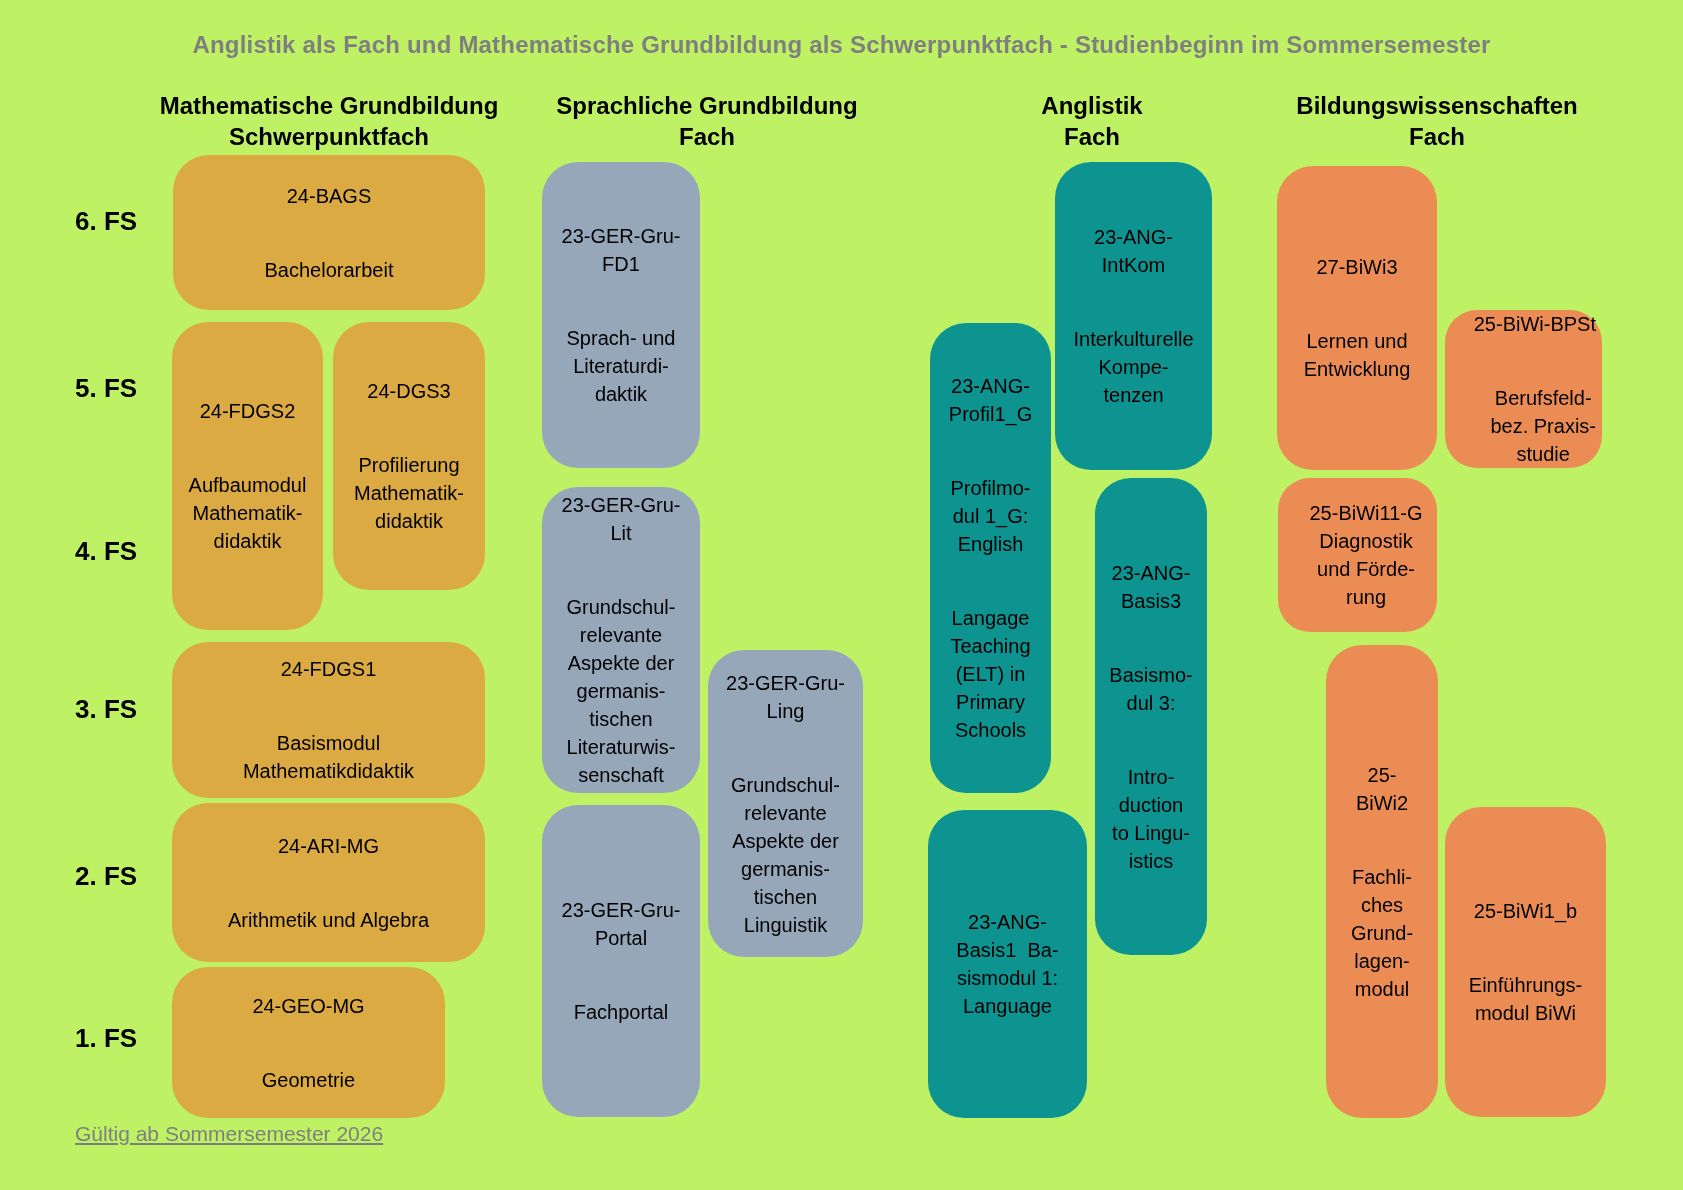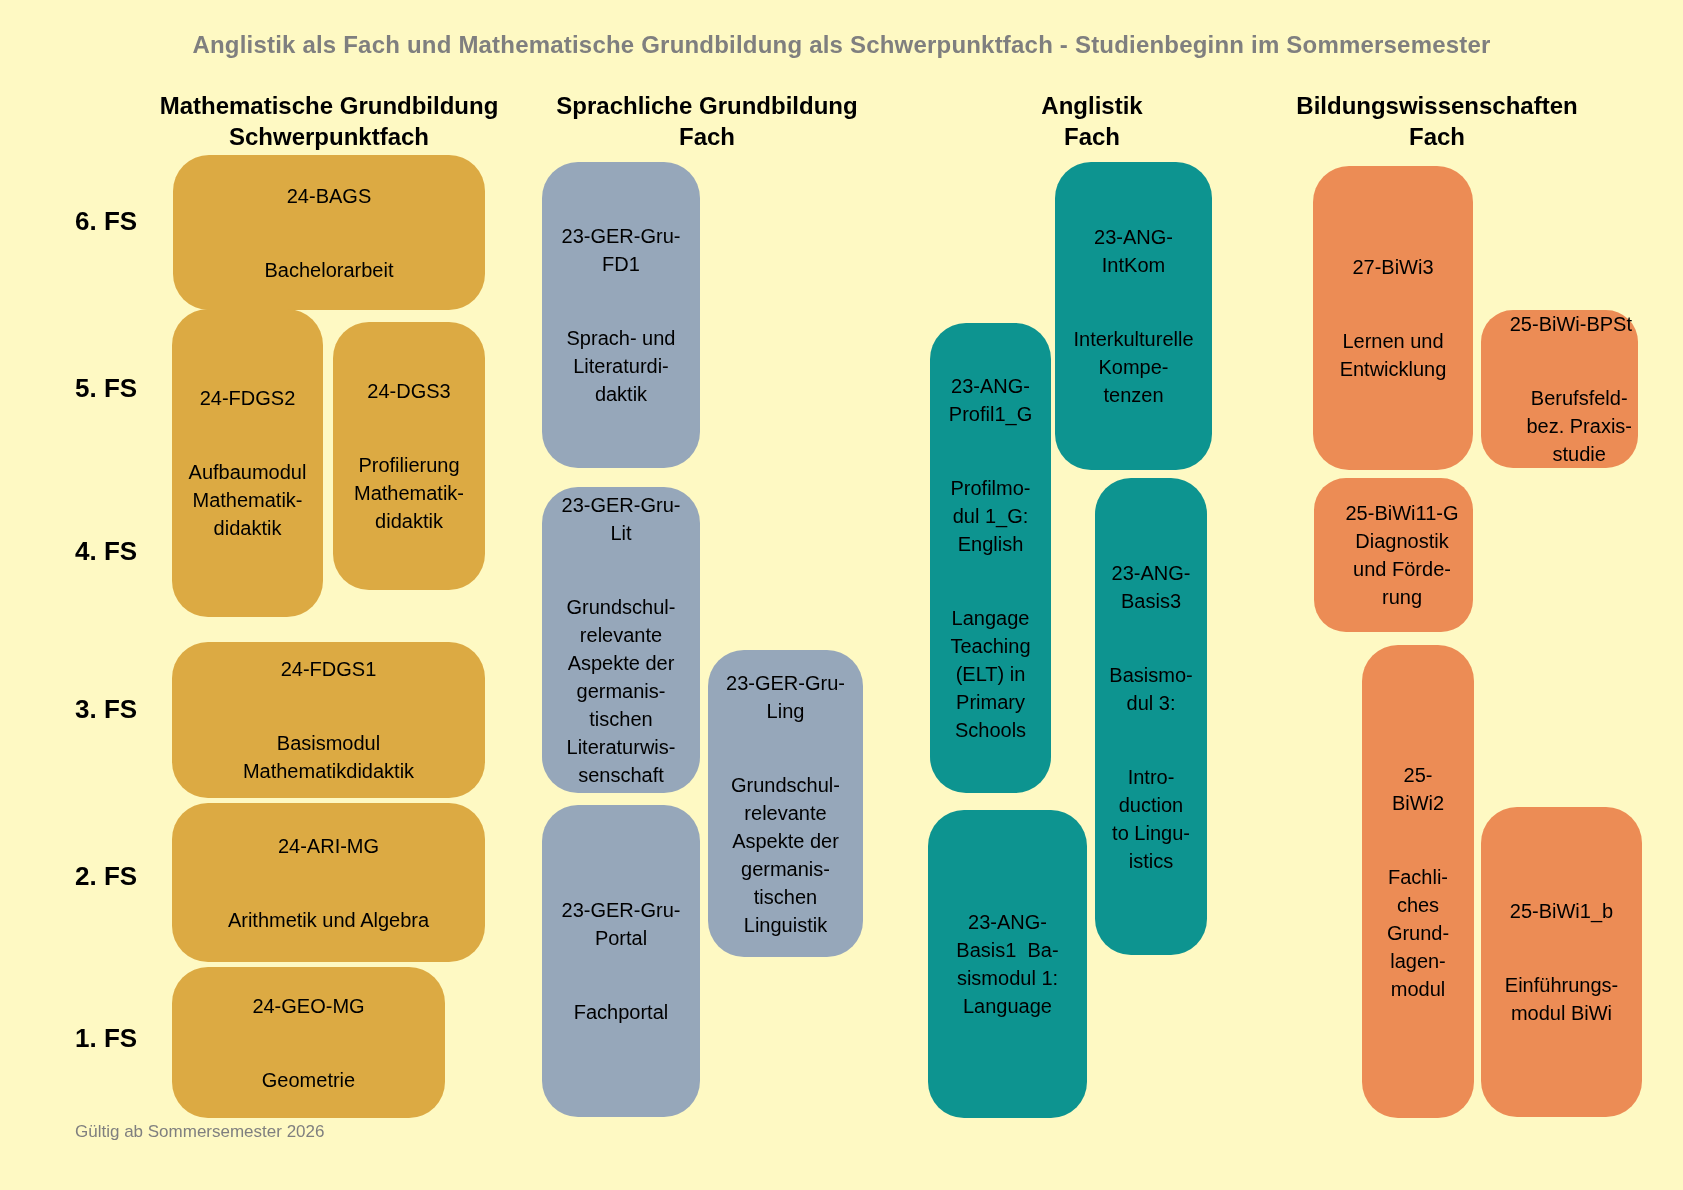--- a/index.html
+++ b/index.html
@@ -1,17 +1,17 @@
 <!DOCTYPE html>
 <html style="--gold: #DCAA43; --slate: #96A7BA; --teal: #0D9490; --orange: #EC8C55; --title-gray: #7F7F7F;"><head>
 <meta charset="utf-8">
 <style>
   html,body { margin:0; padding:0; background:#ffffff; }
   body { width:1683px; height:1190px; font-family:"Liberation Sans", sans-serif; }
-  .canvas { position:relative; width:1683px; height:1190px; background:#fef9c3; overflow:hidden; }
+  .canvas { position:relative; width:1683px; height:1190px; background:#bef264; overflow:hidden; }
 
   .title {
     position:absolute; left:0; top:31px; width:1683px;
     text-align:center; font-size:24px; font-weight:bold;
     color:var(--title-gray, #7f7f7f); letter-spacing:0.2px;
   }
 
   .hdr {
     position:absolute; top:90px; width:400px;
     text-align:center; font-size:24px; font-weight:bold; line-height:31px;
@@ -25,28 +25,28 @@
 
   .box {
     position:absolute; border-radius:36px;
     display:flex; flex-direction:column; align-items:center; justify-content:center;
     text-align:center; color:#000; font-size:20px; line-height:28px;
     box-sizing:border-box; padding:6px;gap:32px;
   }
   .gold   { background:var(--gold,   #DCAA43); }
   .slate  { background:var(--slate,  #96A7BA); }
   .teal   { background:var(--teal,   #0D9490); }
-  .orange { background:var(--orange, #EC8C55);margin-left:36px; }
+  .orange { background:var(--orange, #EC8C55); }
 
   .para { white-space:pre-wrap; }
   .para + .para { margin-top:14px; }
 
   .footer {
     position:absolute; left:75px; top:1122px;
-    font-size:17px; color:var(--title-gray, #7f7f7f);
+    font-size:21px; color:var(--title-gray, #7f7f7f);text-decoration:underline;
   }
 </style>
 </head>
 <body>
 
 <div class="canvas">
 
   <div class="title">Anglistik als Fach und Mathematische Grundbildung als Schwerpunktfach - Studienbeginn im Sommersemester</div>
 
   <div class="hdr" style="left:129px;">Mathematische Grundbildung
@@ -62,21 +62,21 @@
   <div class="fs" style="top:373px;">5. FS</div>
   <div class="fs" style="top:536px;">4. FS</div>
   <div class="fs" style="top:694px;">3. FS</div>
   <div class="fs" style="top:861px;">2. FS</div>
   <div class="fs" style="top:1023px;">1. FS</div>
 
   <div class="box gold" style="left:173px;top:155px;width:312px;height:155px;">
     <div class="para">24-BAGS</div>
     <div class="para">Bachelorarbeit</div>
   </div>
-  <div class="box gold" style="left:172px;top:309px;width:151px;height:308px;">
+  <div class="box gold" style="left:172px;top:322px;width:151px;height:308px;">
     <div class="para">24-FDGS2</div>
     <div class="para">Aufbaumodul
 Mathematik-
 didaktik</div>
   </div>
   <div class="box gold" style="left:333px;top:322px;width:152px;height:268px;">
     <div class="para">24-DGS3</div>
     <div class="para">Profilierung
 Mathematik-
 didaktik</div>

